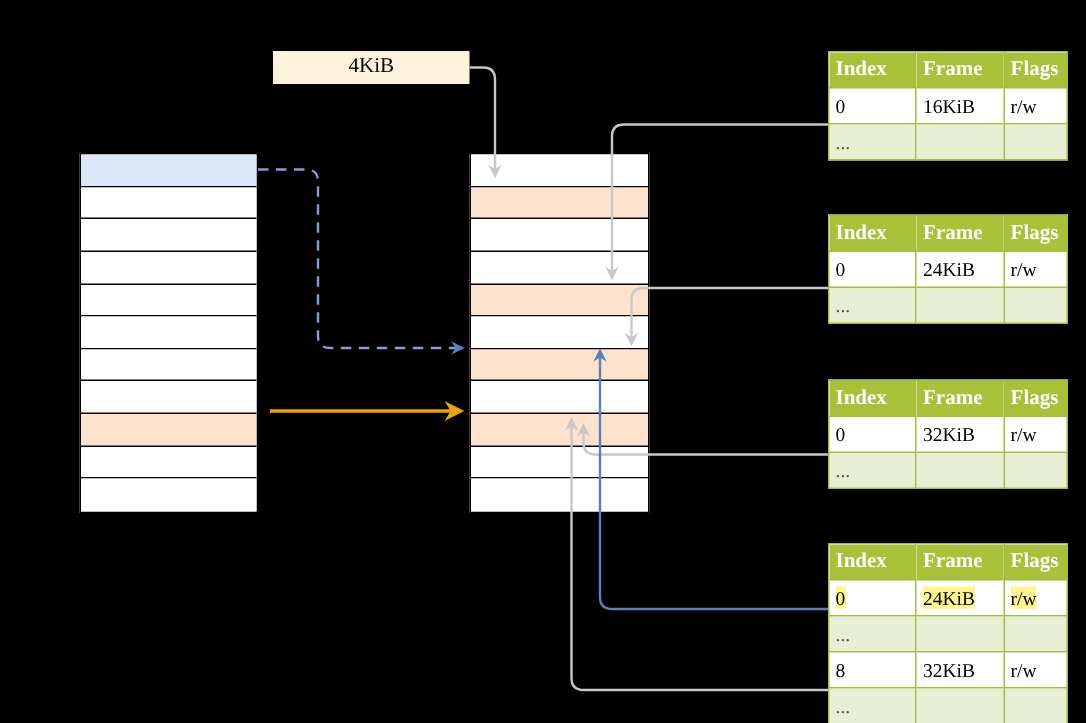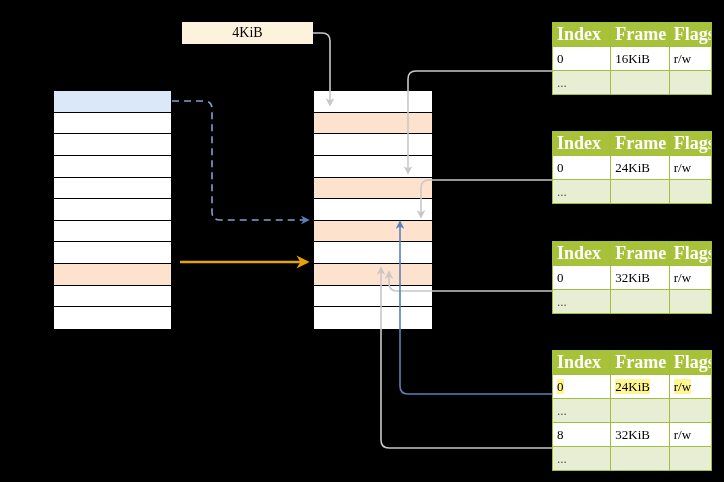--- a/index.html
+++ b/index.html
@@ -11,21 +11,21 @@
   body {
     width: 724px;
     height: 482px;
     position: relative;
     overflow: hidden;
     font-family: "Liberation Serif", serif;
     color: #000000;
   }
   #canvas {
     position: absolute;
-    left: 0; top: 0;
+    left: 0; top: 12px;
     width: 724px;
     height: 390px;
   }
   #svg-layer {
     position: absolute;
     left: 0; top: 0;
     width: 724px;
     height: 482px;
     pointer-events: none;
   }
@@ -75,21 +75,21 @@
     height: 24px;
     vertical-align: middle;
     text-align: left;
     white-space: nowrap;
     overflow: hidden;
   }
   .ptable th {
     background: #a7c238;
     color: #ffffff;
     font-weight: bold;
-    font-size: 18px;
+    font-size: 14px;
   }
   .ptable td { background: #ffffff; color: #000; }
   .ptable tr.ellipsis td { background: #e8eed3; color: #555; }
   .ptable td .hl { background: #fff68f; }
   .col-index { width: 58px; }
   .col-frame { width: 58px; }
   .col-flags { width: 42px; margin-left: 36px; }
 </style>
 </head>
 <body>

